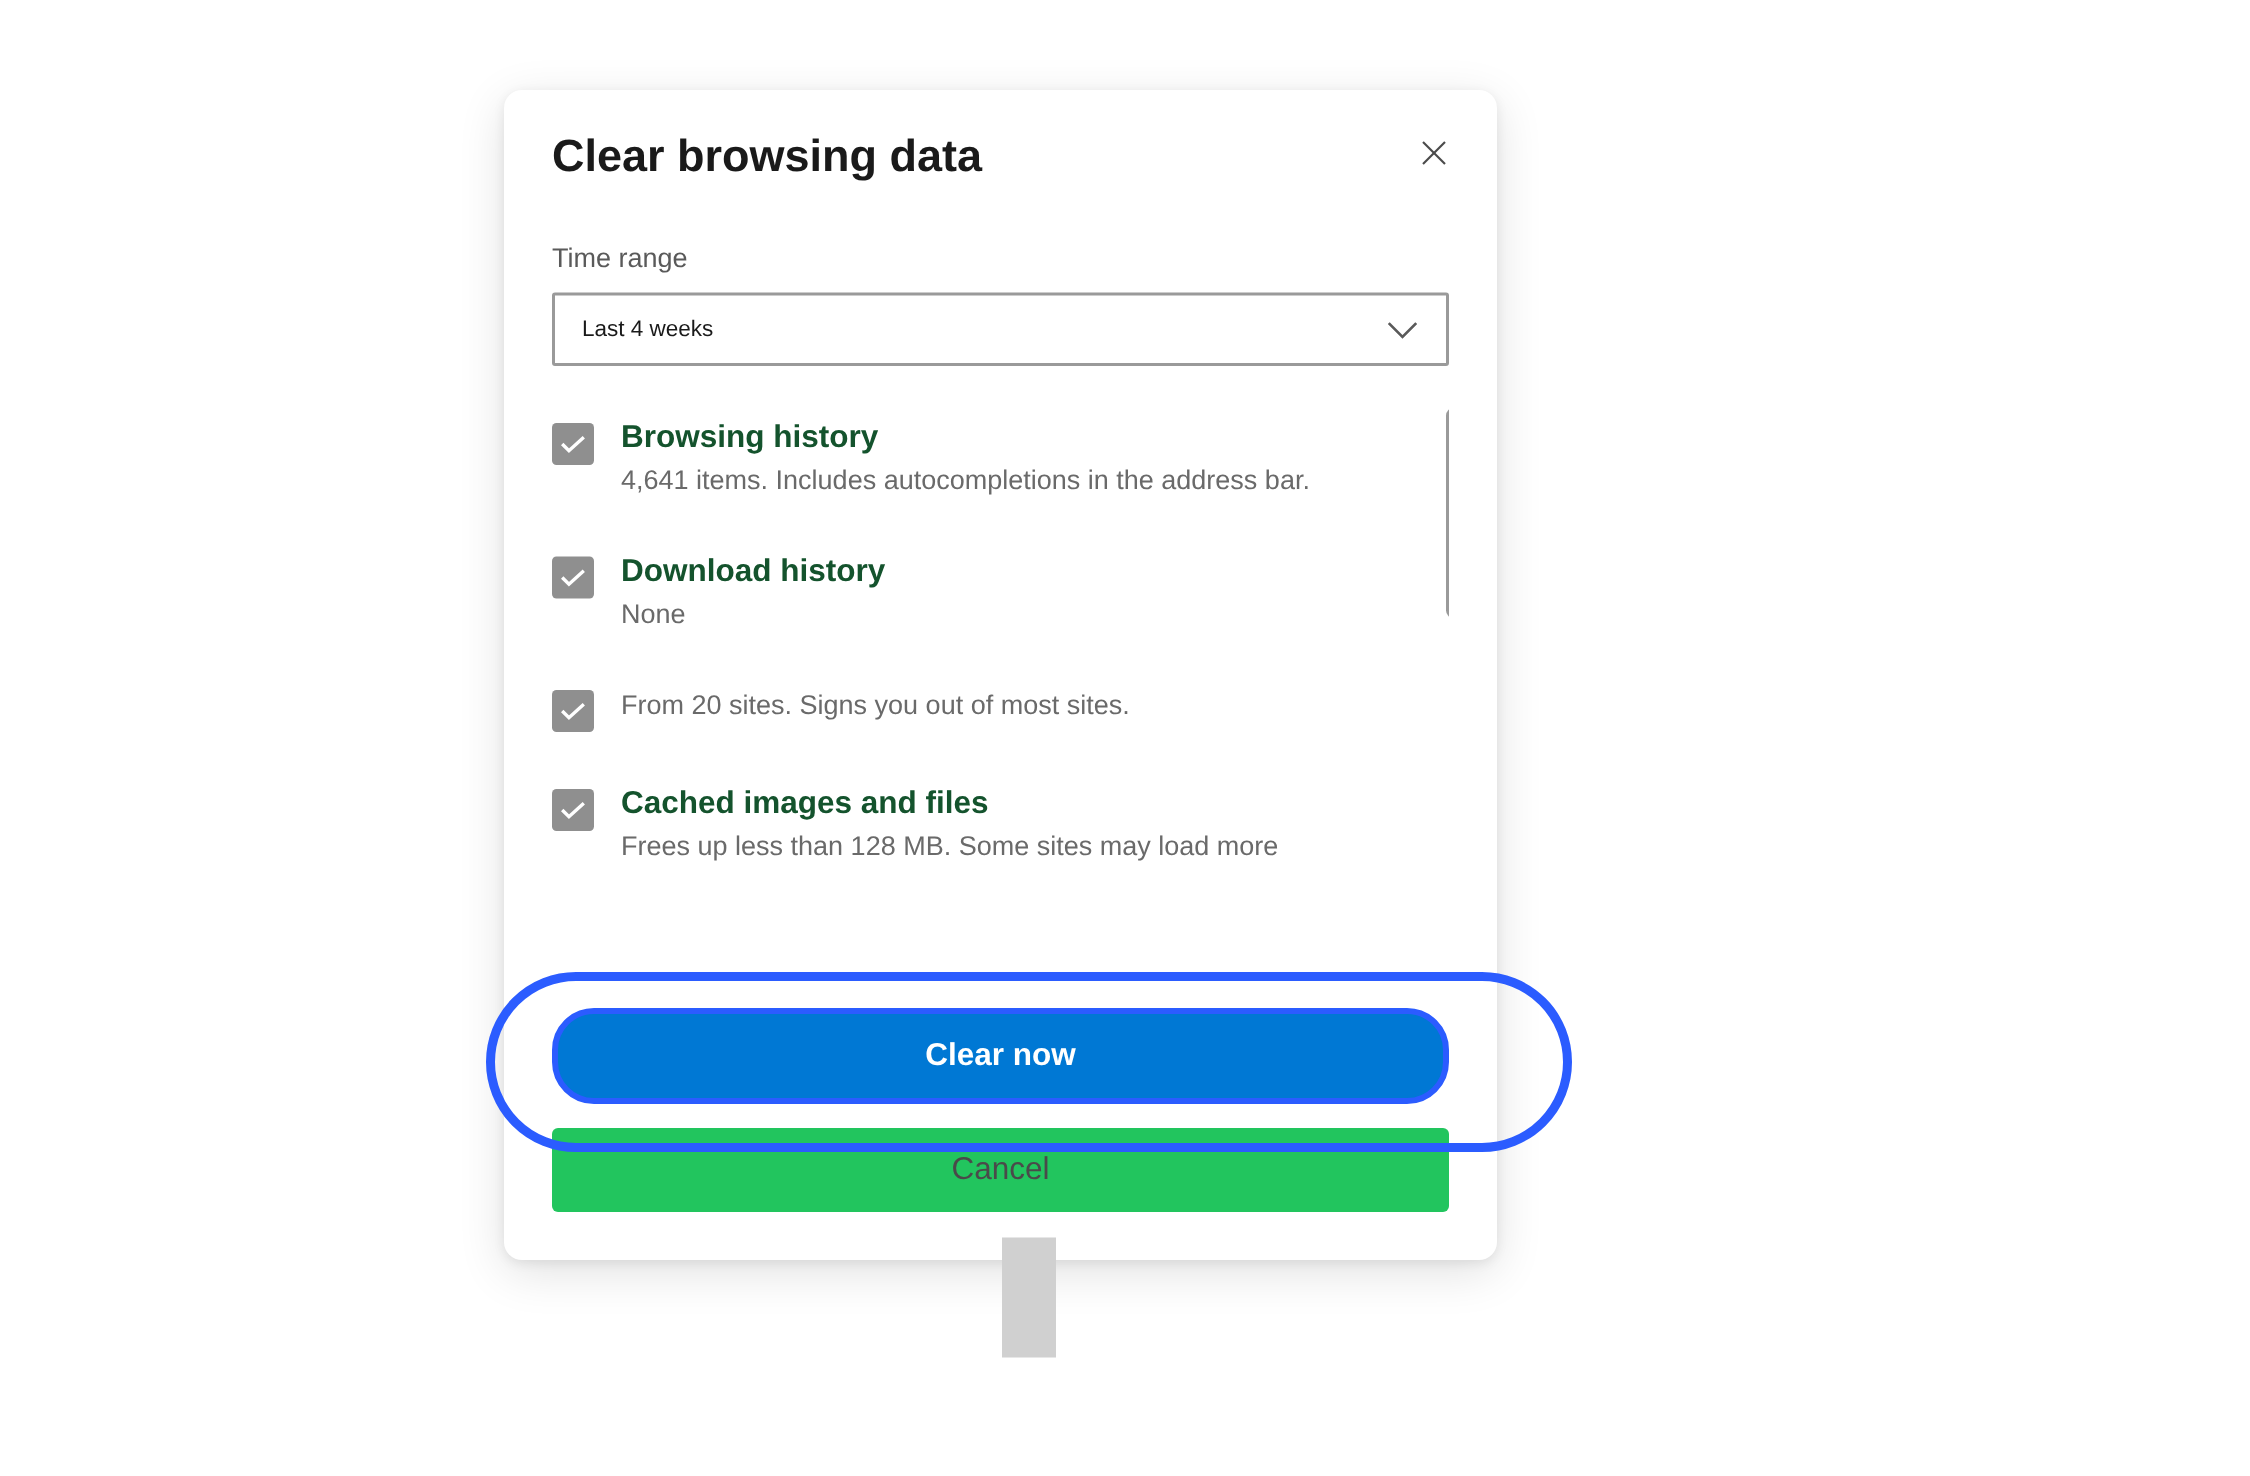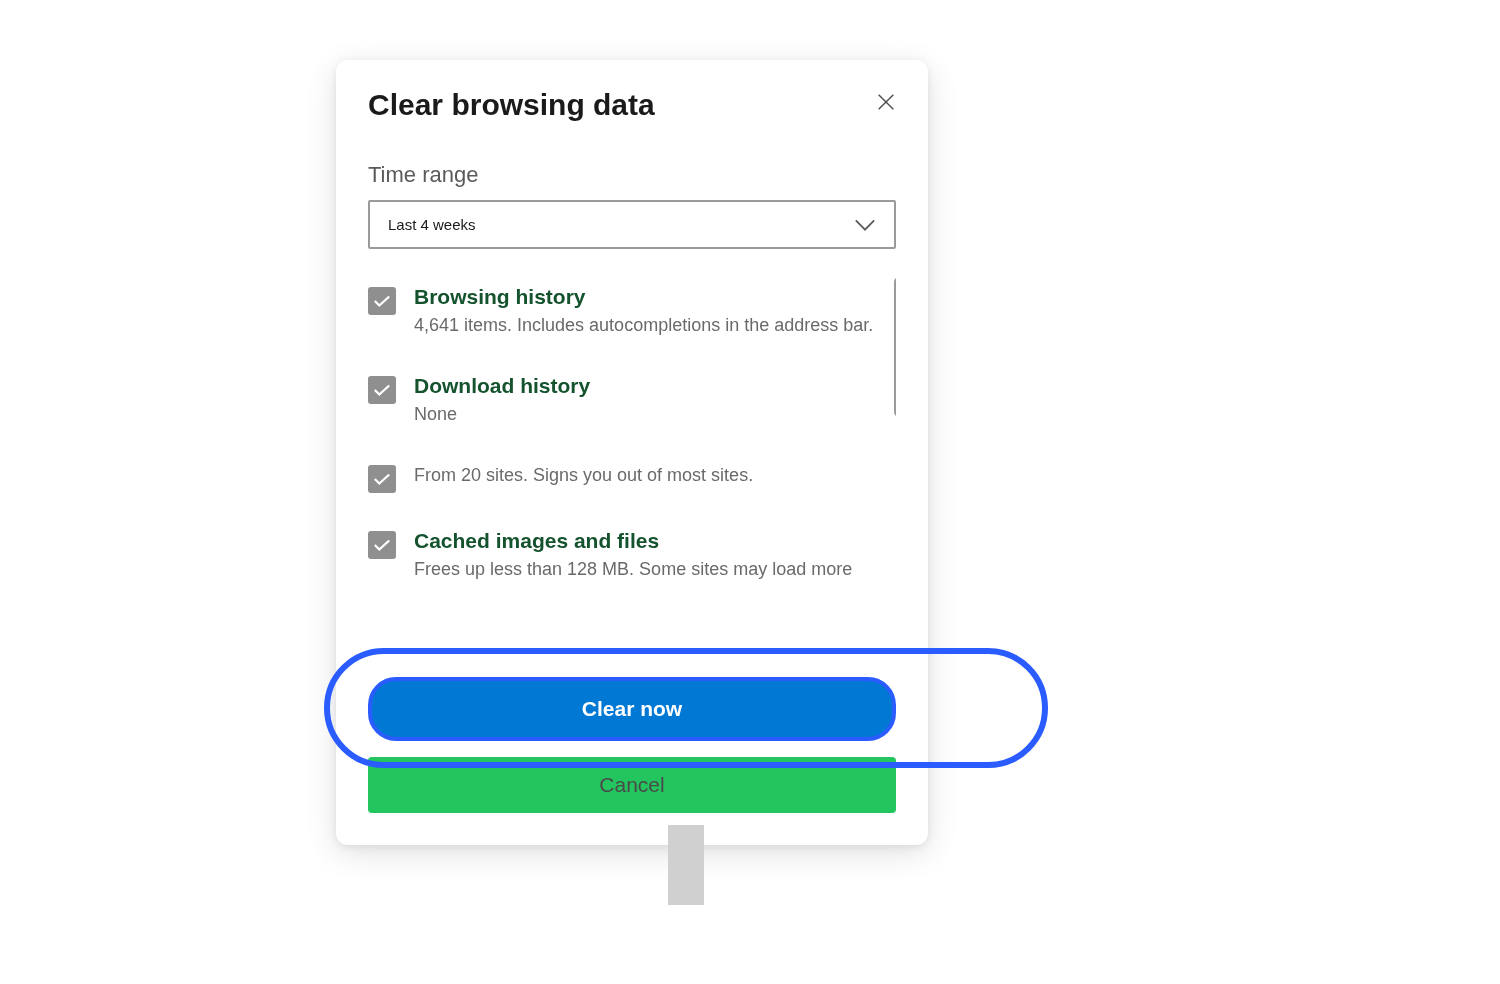--- a/index.html
+++ b/index.html
@@ -13,21 +13,21 @@
       width: 1500px;
       height: 984px;
       position: relative;
       border-radius: 24px;
       overflow: hidden;
     }
     .dialog {
       position: absolute;
       left: 336px;
       top: 60px;
-      width: 592px;
+      width: 662px;
       background: #ffffff;
       border-radius: 12px;
       box-shadow: 0 8px 32px rgba(0,0,0,0.12), 0 2px 8px rgba(0,0,0,0.08);
       padding: 28px 32px 32px 32px;
     }
     .close-btn {
       position: absolute;
       top: 28px;
       right: 28px;
       width: 28px;
@@ -45,21 +45,21 @@
       stroke: #4a4a4a;
       stroke-width: 1.5;
     }
     .dialog-title {
       font-size: 30px;
       font-weight: 600;
       color: #1a1a1a;
       margin-bottom: 40px;
     }
     .field-label {
-      font-size: 22px;
+      font-size: 18px;
       color: #5a5a5a;
       margin-bottom: 12px;
     }
     .time-select {
       width: 100%;
       padding: 14px 18px;
       font-size: 15px;
       color: #1a1a1a;
       border: 2px solid #9a9a9a;
       border-radius: 2px;

